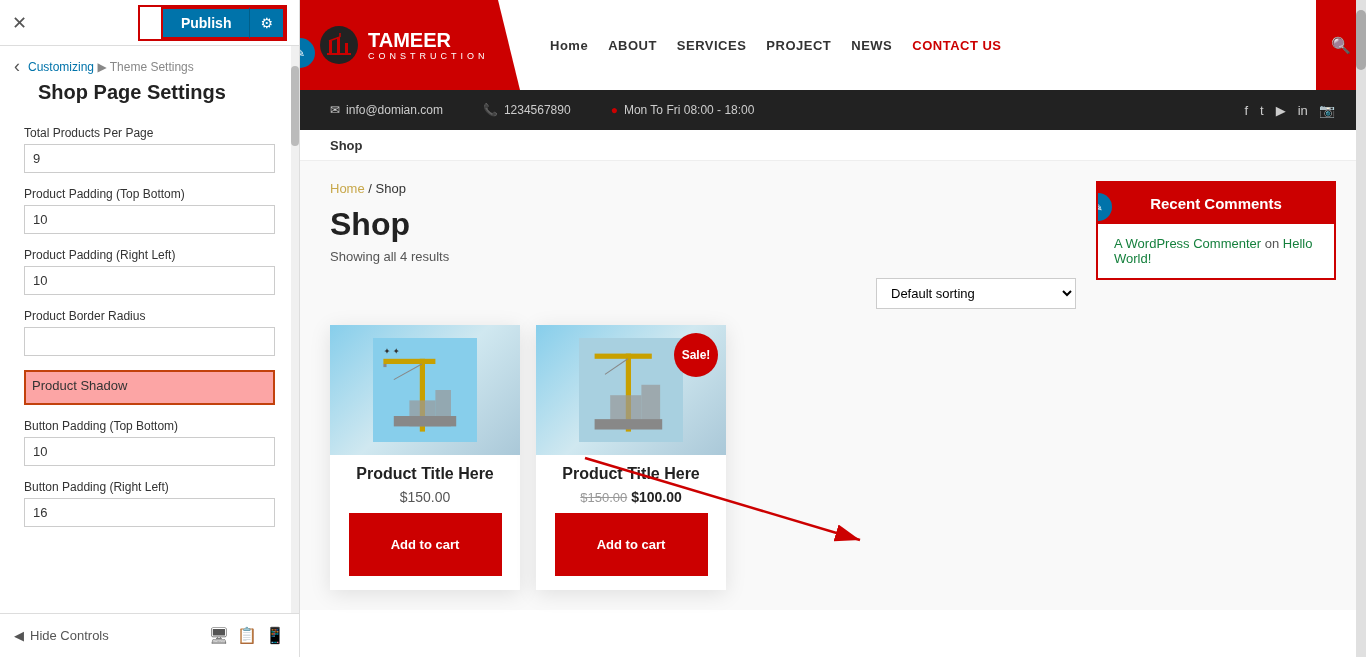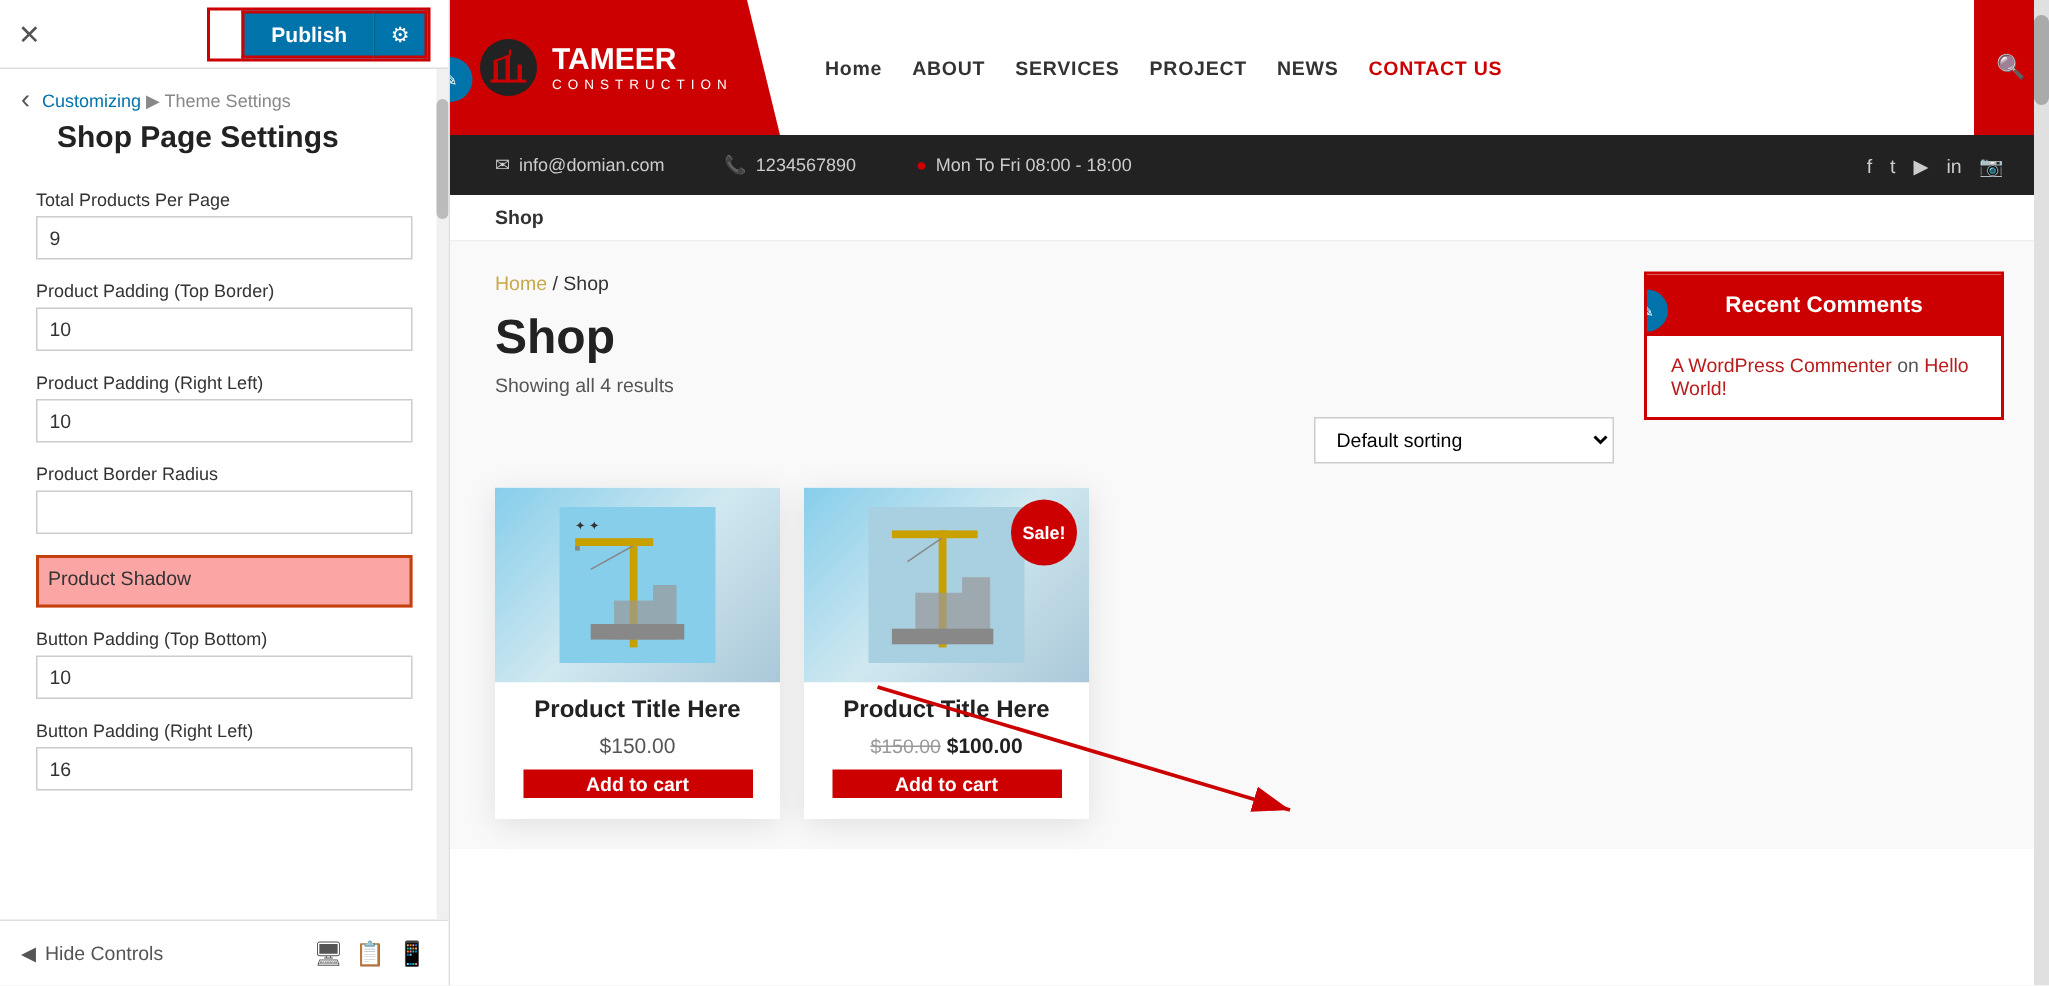--- a/index.html
+++ b/index.html
@@ -404,21 +404,21 @@
       margin-bottom: 8px;
     }
 
     .product-price .original { text-decoration: line-through; color: #999; font-size: 13px; }
     .product-price .sale { color: #222; font-weight: bold; }
 
     .add-to-cart-btn {
       background: #cc0000;
       color: #fff;
       border: none;
-      padding: 2px 16px;
+      padding: 24px 16px;
       font-size: 13px;
       font-weight: bold;
       cursor: pointer;
       width: 90%;
       margin-bottom: 4px;
     }
 
     
     .shop-sidebar {
       width: 240px;
@@ -439,21 +439,21 @@
       padding: 12px 16px;
       text-align: center;
     }
 
     .widget-content {
       padding: 12px 16px;
       font-size: 13px;
       color: #555;
     }
 
-    .widget-content a { color: #b91c1c; text-decoration: none; }
+    .widget-content a { color: #15803d; text-decoration: none; }
 
     .widget-edit-icon {
       position: absolute;
       left: -14px;
       top: 10px;
       width: 28px;
       height: 28px;
       background: #0073aa;
       border-radius: 50%;
       display: flex;
@@ -516,21 +516,21 @@
   <div class="panel-title">Shop Page Settings</div>
 
   <div class="panel-content">
 
     <div class="field-group">
       <div class="field-label">Total Products Per Page</div>
       <input class="field-input" value="9" style="">
     </div>
 
     <div class="field-group">
-      <div class="field-label">Product Padding (Top Border)</div>
+      <div class="field-label">Product Padding (Top Bottom)</div>
       <input class="field-input" value="10" style="">
     </div>
 
     <div class="field-group">
       <div class="field-label">Product Padding (Right Left)</div>
       <input class="field-input" value="10" style="">
     </div>
 
     <div class="field-group">
       <div class="field-label">Product Border Radius</div>

